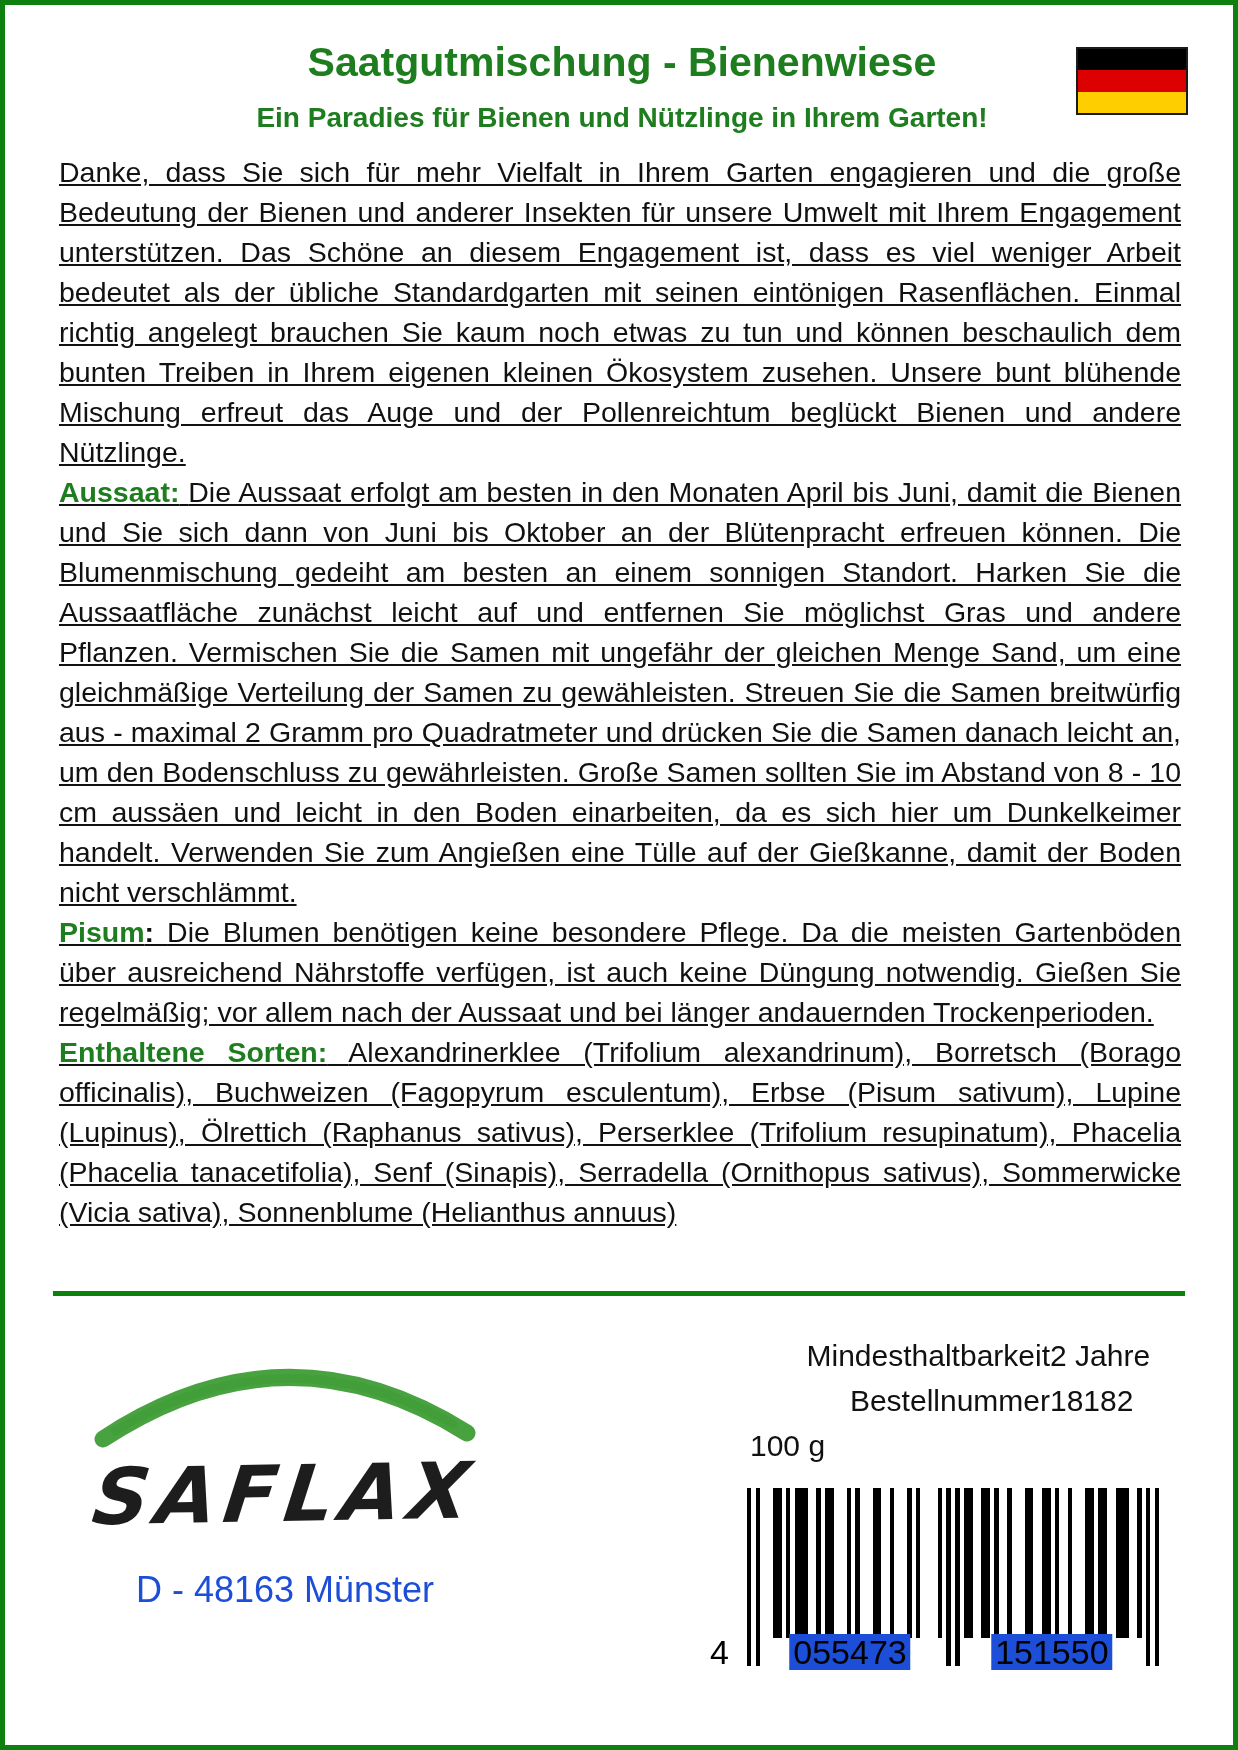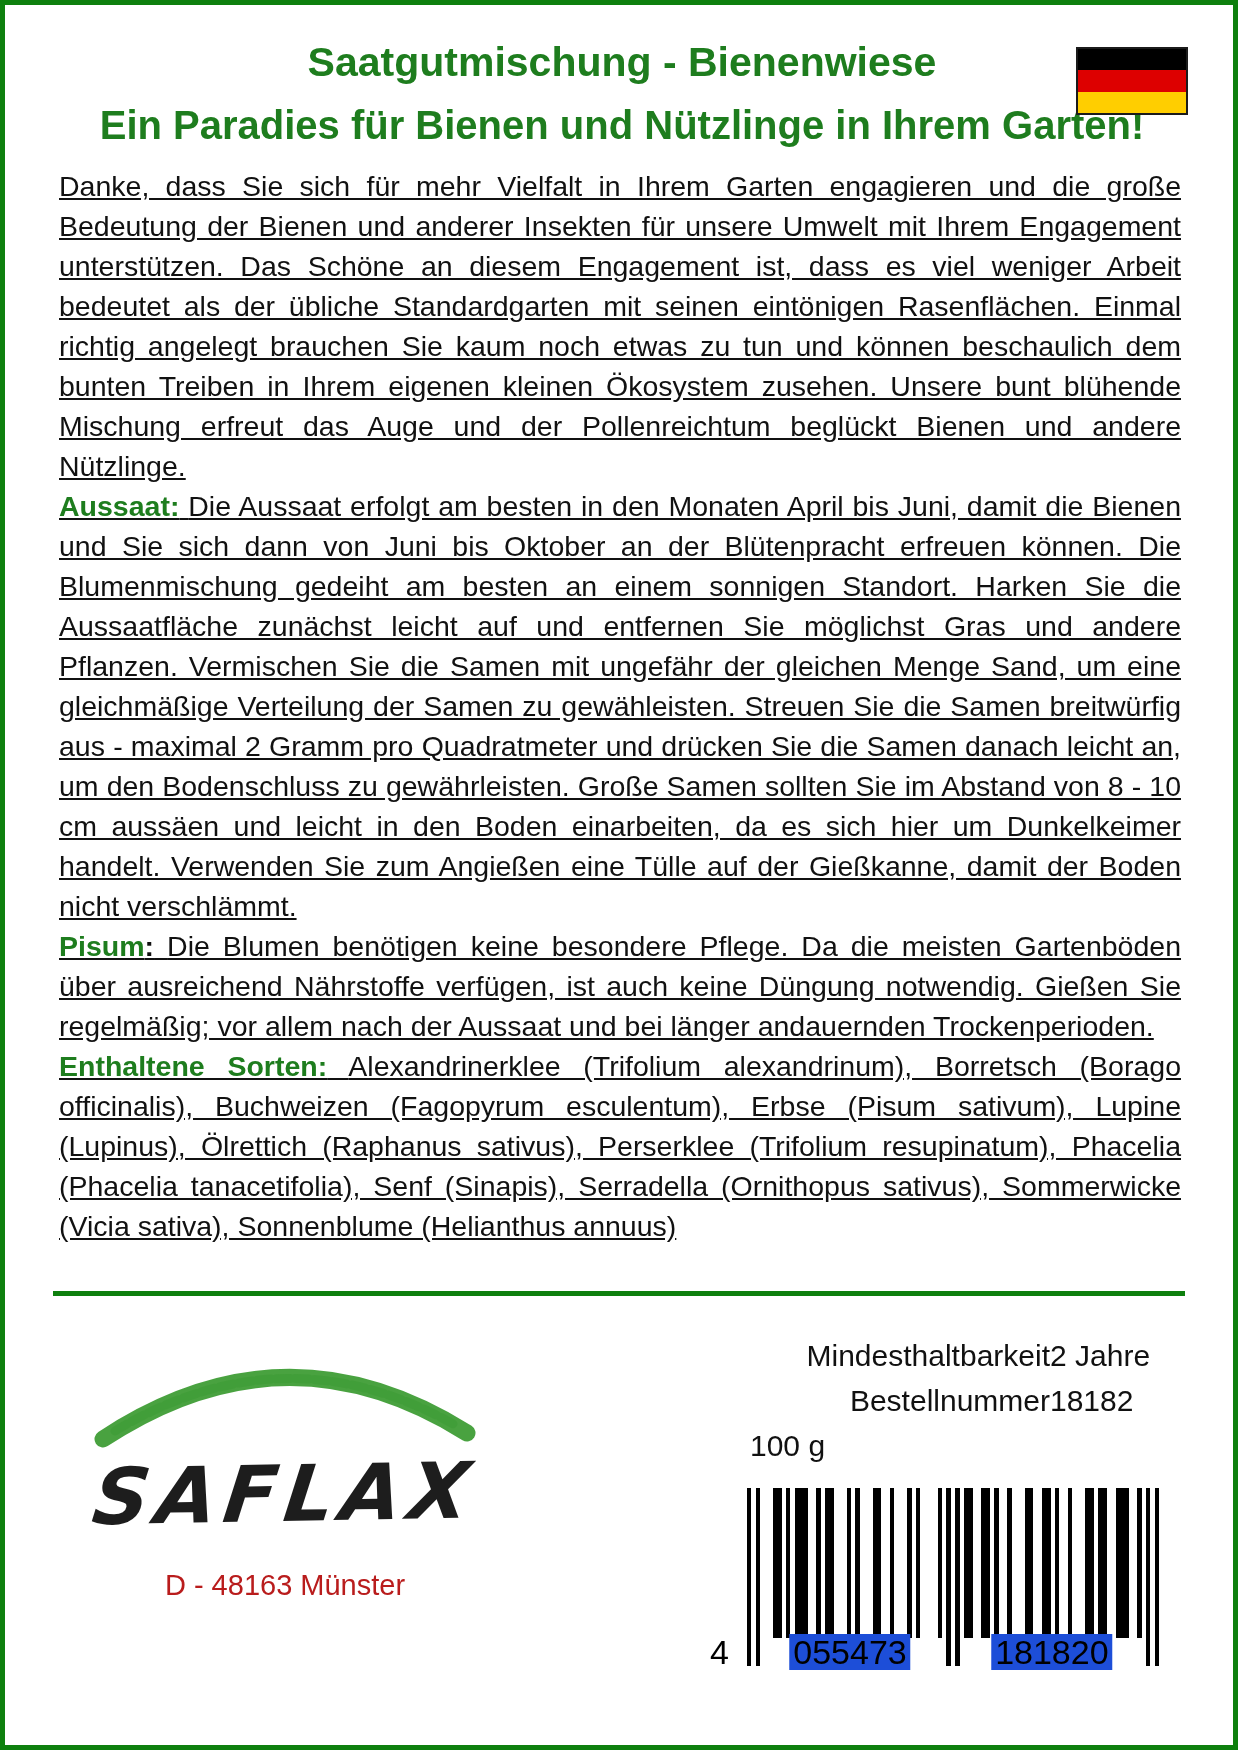--- a/index.html
+++ b/index.html
@@ -12,21 +12,21 @@
     color:var(--text, #111);
   }
   
   .header { padding:34px 48px 0 54px; text-align:center; }
   .title {
     color:var(--accent, #1e7d1e);
     font-size:41px; font-weight:bold; line-height:1.15;
   }
   .subtitle {
     color:var(--accent, #1e7d1e);
-    font-size:40px; font-weight:bold; line-height:1.15;
+    font-size:28px; font-weight:bold; line-height:1.15;
     margin-top:16px;
   }
   .flag {
     position:absolute; top:42px; right:45px;
     width:112px; height:68px;
     border:2px solid #1b1b1b;
     display:flex; flex-direction:column;
   }
   .flag .stripe { flex:1; }
   .stripe-black { background:var(--flagBlack, #000); }
@@ -50,21 +50,21 @@
   .logo-block { position:absolute; left:60px; top:1332px; width:440px; text-align:center; }
   .logo-arc { display:block; margin:0 auto; }
   .wordmark {
     display:inline-block;
     font-family:"DejaVu Sans", sans-serif;
     font-size:78px; font-weight:bold; font-style:italic;
     letter-spacing:7px; color:#1d1d1d;
     transform:skewX(-8deg) rotate(-1deg);
     margin-top:-6px;
   }
-  .address { margin-top:30px; font-size:29px; color:#b91c1c; }
+  .address { margin-top:30px; font-size:36px; color:#1d4ed8; }
   
   .info-table { position:absolute; left:745px; top:1328px; font-size:30px; line-height:45px; }
   .info-row { display:flex;text-align:right; }
   .info-label { width:300px; }
   .info-value { }
   
   .barcode { position:absolute; left:742px; top:1483px; width:412px; height:205px; }
   .barcode svg { display:block; width:412px; height:178px; }
   .barcode-num {
     position:absolute; top:146px; font-size:34px; color:#000;
@@ -149,14 +149,14 @@
       <rect x="74" y="0" width="1" height="37" fill="#000"></rect>
       <rect x="78" y="0" width="2" height="37" fill="#000"></rect>
       <rect x="81" y="0" width="2" height="37" fill="#000"></rect>
       <rect x="85" y="0" width="3" height="37" fill="#000"></rect>
       <rect x="90" y="0" width="1" height="37" fill="#000"></rect>
       <rect x="92" y="0" width="1" height="44" fill="#000"></rect>
       <rect x="94" y="0" width="1" height="44" fill="#000"></rect>
     </svg>
   <span class="barcode-num num-prefix">4</span>
   <span class="barcode-num num-left">055473</span>
-  <span class="barcode-num num-right">181820</span>
+  <span class="barcode-num num-right">151550</span>
 </div>
 
 </body></html>

